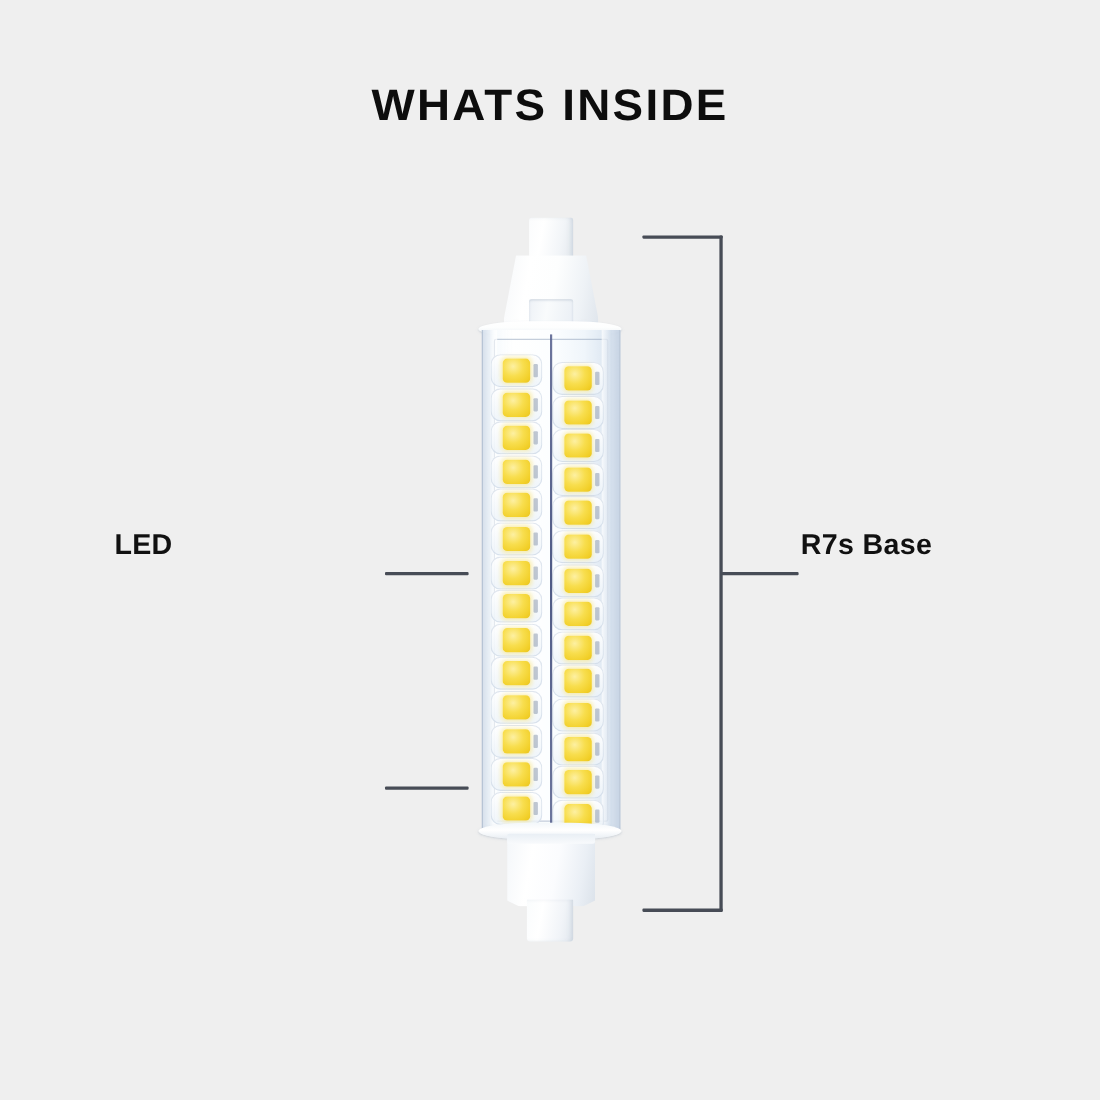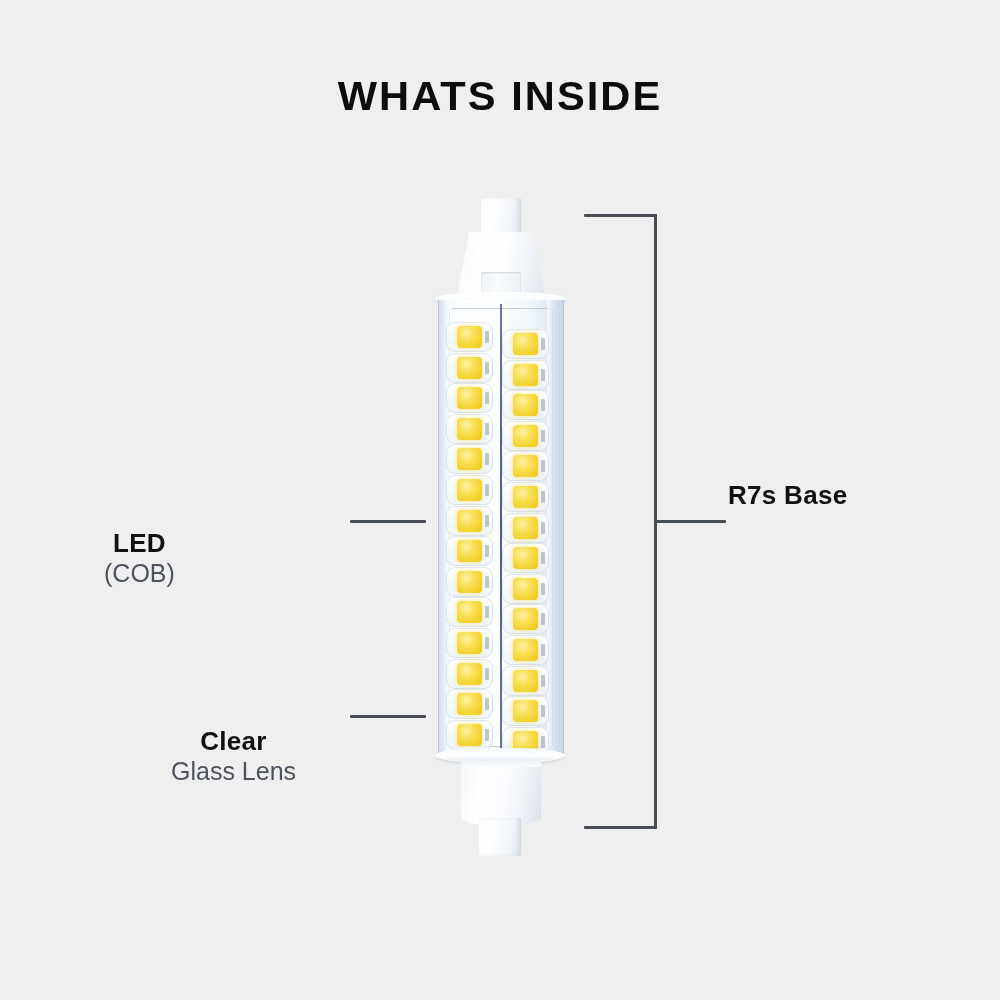--- a/index.html
+++ b/index.html
@@ -49,21 +49,21 @@
   }
   .callout .sub {
     font-family: "Liberation Sans", sans-serif;
     font-weight: normal;
     font-size: 25px;
     color: #4d535e;
     line-height: 1.26;
     white-space: nowrap;
   }
   .callout.right { text-align: left; }
-  .callout.left  { text-align: center; margin-top: 48px; }
+  .callout.left  { text-align: right; }
 
   #callout-led   { left: 104px; top: 481px; }
   #callout-clear { left: 171px; top: 679px; }
   #callout-base  { left: 728px; top: 481px; }
 
   
   .leader {
     position: absolute;
     background: #474c56;
     height: 3px;
@@ -351,25 +351,20 @@
   <div class="leader" id="leader-led"></div>
   <div class="leader" id="leader-clear"></div>
 
   <div id="bracket-top"></div>
   <div id="bracket-v"></div>
   <div id="bracket-bottom"></div>
   <div id="bracket-tick"></div>
 
   <div class="callout left" id="callout-led">
     <div class="heading">LED</div>
-    <div class="sub">(COB)</div>
   </div>
 
-  <div class="callout left" id="callout-clear">
-    <div class="heading">Clear</div>
-    <div class="sub">Glass Lens</div>
-  </div>
 
   <div class="callout right" id="callout-base">
     <div class="heading">R7s Base</div>
   </div>
 
 </div>
 
 </body></html>

